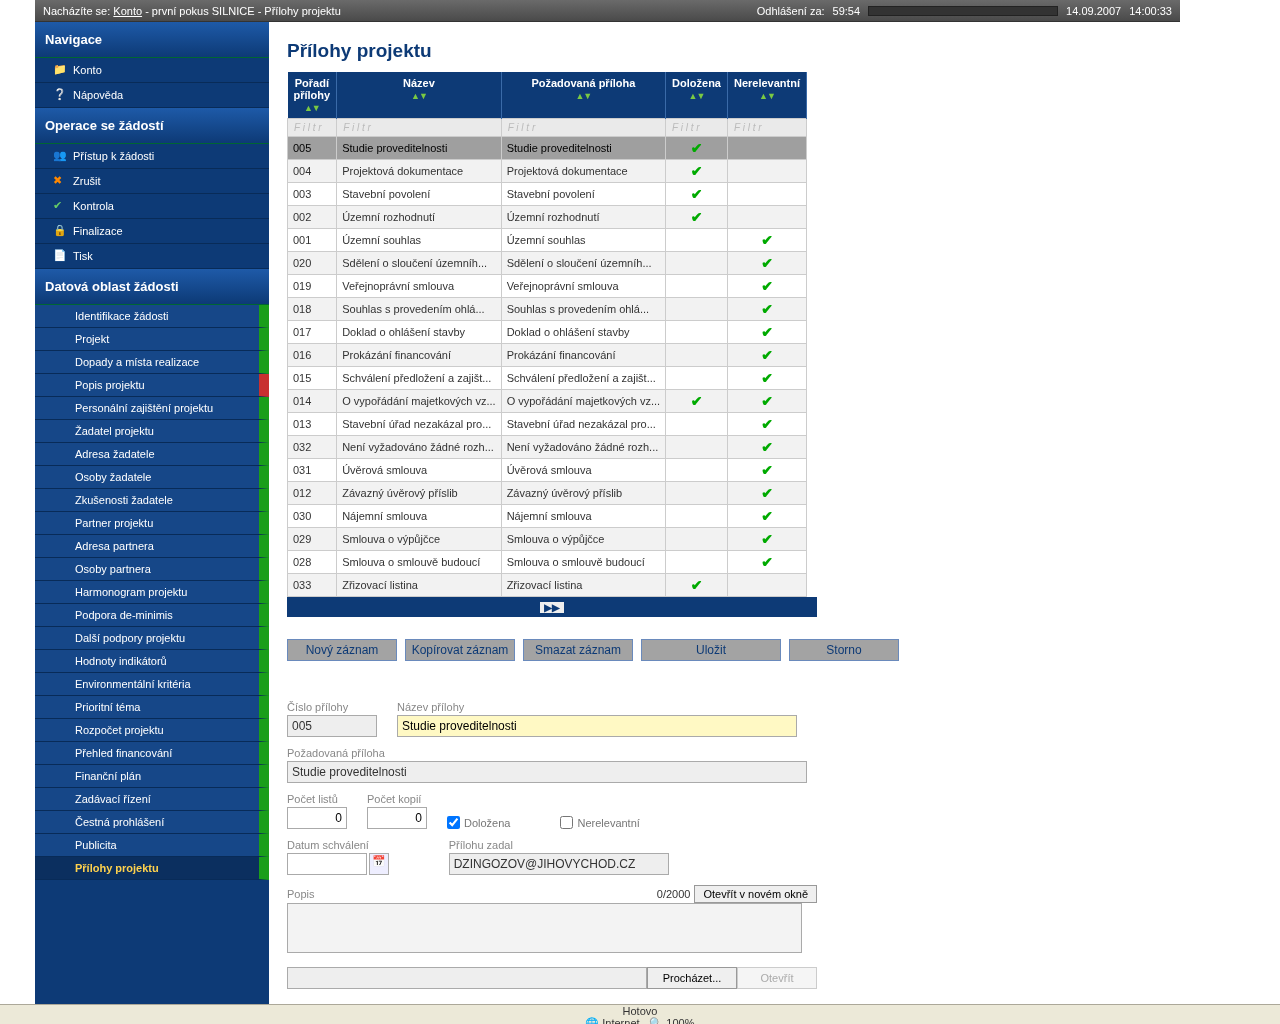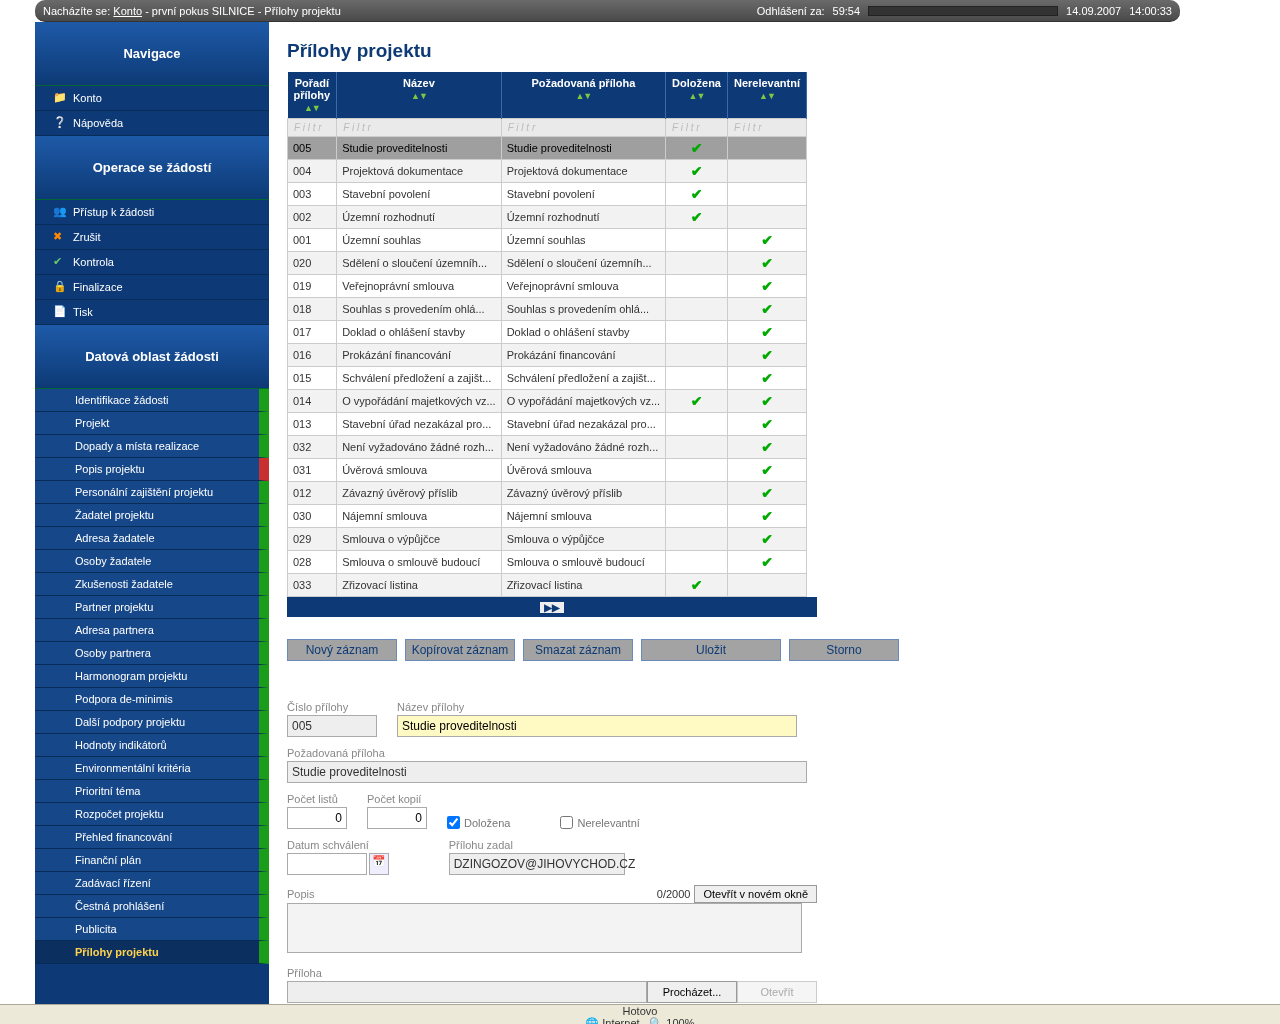--- a/index.html
+++ b/index.html
@@ -1,25 +1,25 @@
 <!DOCTYPE html>
 <html><head>
 <meta charset="utf-8">
 <style>
 * { box-sizing: border-box; margin: 0; padding: 0; }
 body { font-family: Arial, sans-serif; font-size: 11px; background: #fff; color: #333; }
 .wrapper { position: relative; width: 1200px; }
-.topbar { background: linear-gradient(#6a6a6a,#4a4a4a); color: #fff; height: 22px; line-height: 22px; padding: 0 8px; display: flex; justify-content: space-between; font-size: 11px; margin-left: 35px; margin-right: 20px; border-bottom: 1px solid #333; border-radius: 10px;}
+.topbar { background: linear-gradient(#6a6a6a,#4a4a4a); color: #fff; height: 22px; line-height: 22px; padding: 0 8px; display: flex; justify-content: space-between; font-size: 11px; margin-left: 35px; margin-right: 20px; border-bottom: 1px solid #333;}
 .topbar a { color: #fff; text-decoration: underline; }
 .topbar .right { display: flex; gap: 8px; align-items: center; }
 .progressbar { width: 190px; height: 10px; border: 1px solid #222; background: #333; display: inline-block; position: relative; }
 .progressbar .fill { background: #0a0; height: 100%; width: 98%; }
 .layout { display: flex; margin-left: 35px; }
 .sidebar { width: 234px; background: #0d3a76; }
-.nav-header { background: linear-gradient(#1e5aa8,#0d3a76); color: #fff; font-weight: bold; padding: 24px 10px; font-size: 13px; border-bottom: 1px solid #063; text-align: center; }
+.nav-header { background: linear-gradient(#1e5aa8,#0d3a76); color: #fff; font-weight: bold; padding: 10px 10px; font-size: 13px; border-bottom: 1px solid #063; }
 .nav-item { display: flex; align-items: center; gap: 6px; padding: 5px 10px 5px 18px; color: #fff; font-size: 11px; border-bottom: 1px solid #082b58; position: relative; cursor: pointer; }
 .nav-item.lvl2 { padding-left: 40px; background: #164788;}
 .nav-item.lvl2.green { border-right: 10px solid #1a9e1a; }
 .nav-item.lvl2.red { border-right: 10px solid #c83030; }
 .nav-item.active { background: #0b2f5f; color: #ffd24d; font-weight: bold;}
 .nav-icon { width: 14px; height: 14px; display: inline-block; }
 .content { flex: 1; padding: 12px 40px 40px 18px; }
 h1.page-title { color: #0d3a76; font-size: 19px; font-weight: bold; margin: 6px 0 10px 0; }
 table.grid { border-collapse: collapse; width: 500px; }
 .grid thead th { background: #0d3a76; color: #fff; font-weight: bold; padding: 5px 6px; font-size: 11px; text-align: center; border-right: 1px solid #3a6aa8; vertical-align: top;}
@@ -351,35 +351,34 @@
       <div class="form-row">
         <div class="form-group">
           <label>Datum schválení</label>
           <div style="display:flex;gap:2px">
             <input type="text" style="width: 80px;">
             <span style="border:1px solid #aaa;padding:1px 2px;background:#eef">📅</span>
           </div>
         </div>
         <div class="form-group" style="margin-left:40px">
           <label>Přílohu zadal</label>
-          <div class="ro-field" style="width:176px">DZINGOZOV@JIHOVYCHOD.CZ</div>
+          <div class="ro-field" style="width:220px">DZINGOZOV@JIHOVYCHOD.CZ</div>
         </div>
       </div>
 
       <div class="popis-head">
         <label style="color:#888">Popis</label>
         <div style="display:flex;gap:4px;align-items:center">
           <span>0/2000</span>
           <button class="btn-gray">Otevřít v novém okně</button>
         </div>
       </div>
       <textarea style=""></textarea>
 
       <div style="margin-top:12px">
-        <label style="color:#888;display:block;margin-bottom:2px">Příloha</label>
         <div style="display:flex;width:530px">
           <div class="ro-field" style="flex:1">&nbsp;</div>
           <button class="btn-gray" style="width:90px">Procházet...</button>
           <button class="btn-gray disabled" style="width:80px">Otevřít</button>
         </div>
       </div>
     </div>
   </div>
 </div>
 

